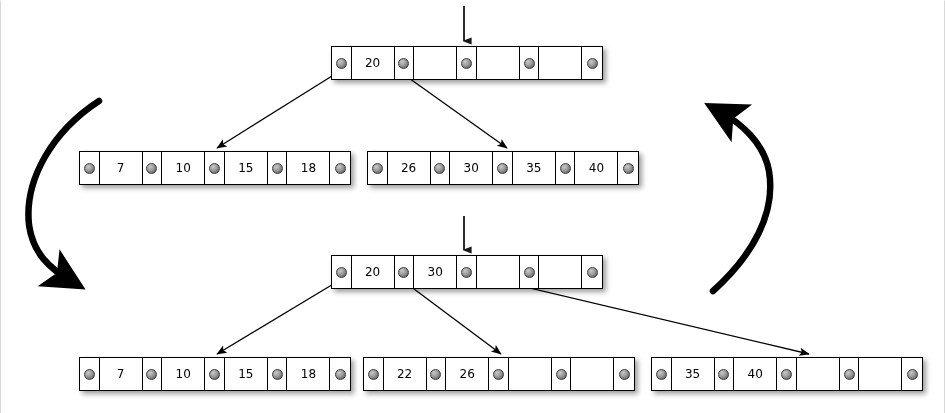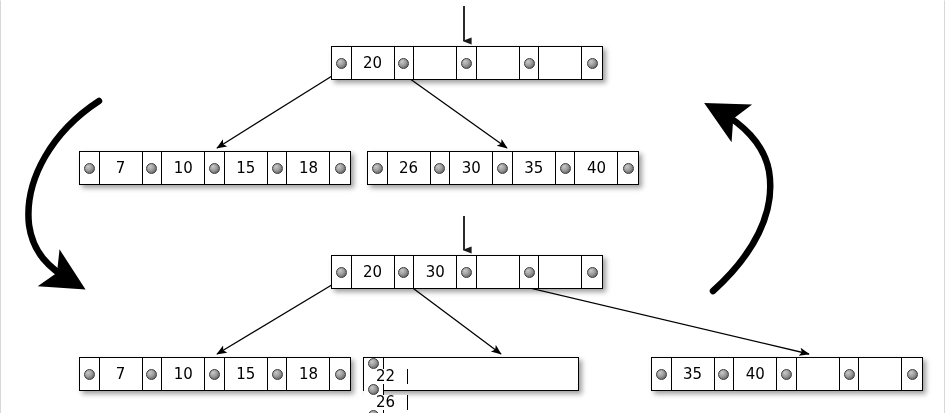--- a/index.html
+++ b/index.html
@@ -44,21 +44,21 @@
     display: flex;
     align-items: center;
     justify-content: center;
     background: #ffffff;
     height: 100%;
   }
   .cell:last-child { border-right: none; }
   .cell.ptr { width: 20px; }
   .cell.key { width: 44px; }
   .keytext {
-    font-size: 15px;
+    font-size: 12px;
     color: #000000;
     line-height: 1;
     letter-spacing: 0px;
   }
   .dot {
     width: 11px;
     height: 11px;
     border-radius: 50%;
     background: radial-gradient(circle at 34% 30%, #c9c9c9 0%, #9b9b9b 45%, #6f6f6f 75%, #4a4a4a 100%);
     border: 1px solid #3a3a3a;
@@ -263,21 +263,21 @@
         <span class="dot"></span>
       </div>
     <div class="cell key">
         <span class="keytext">18</span>
       </div>
     <div class="cell ptr">
         <span class="dot"></span>
       </div>
   </div>
 
-  <div class="btnode" style="left:362px; top:356px; width:216px; height:34px;flex-direction:column;">
+  <div class="btnode" style="left:362px; top:356px; width:272px; height:34px;">
     <div class="cell ptr">
         <span class="dot"></span>
       </div>
     <div class="cell key">
         <span class="keytext">22</span>
       </div>
     <div class="cell ptr">
         <span class="dot"></span>
       </div>
     <div class="cell key">

